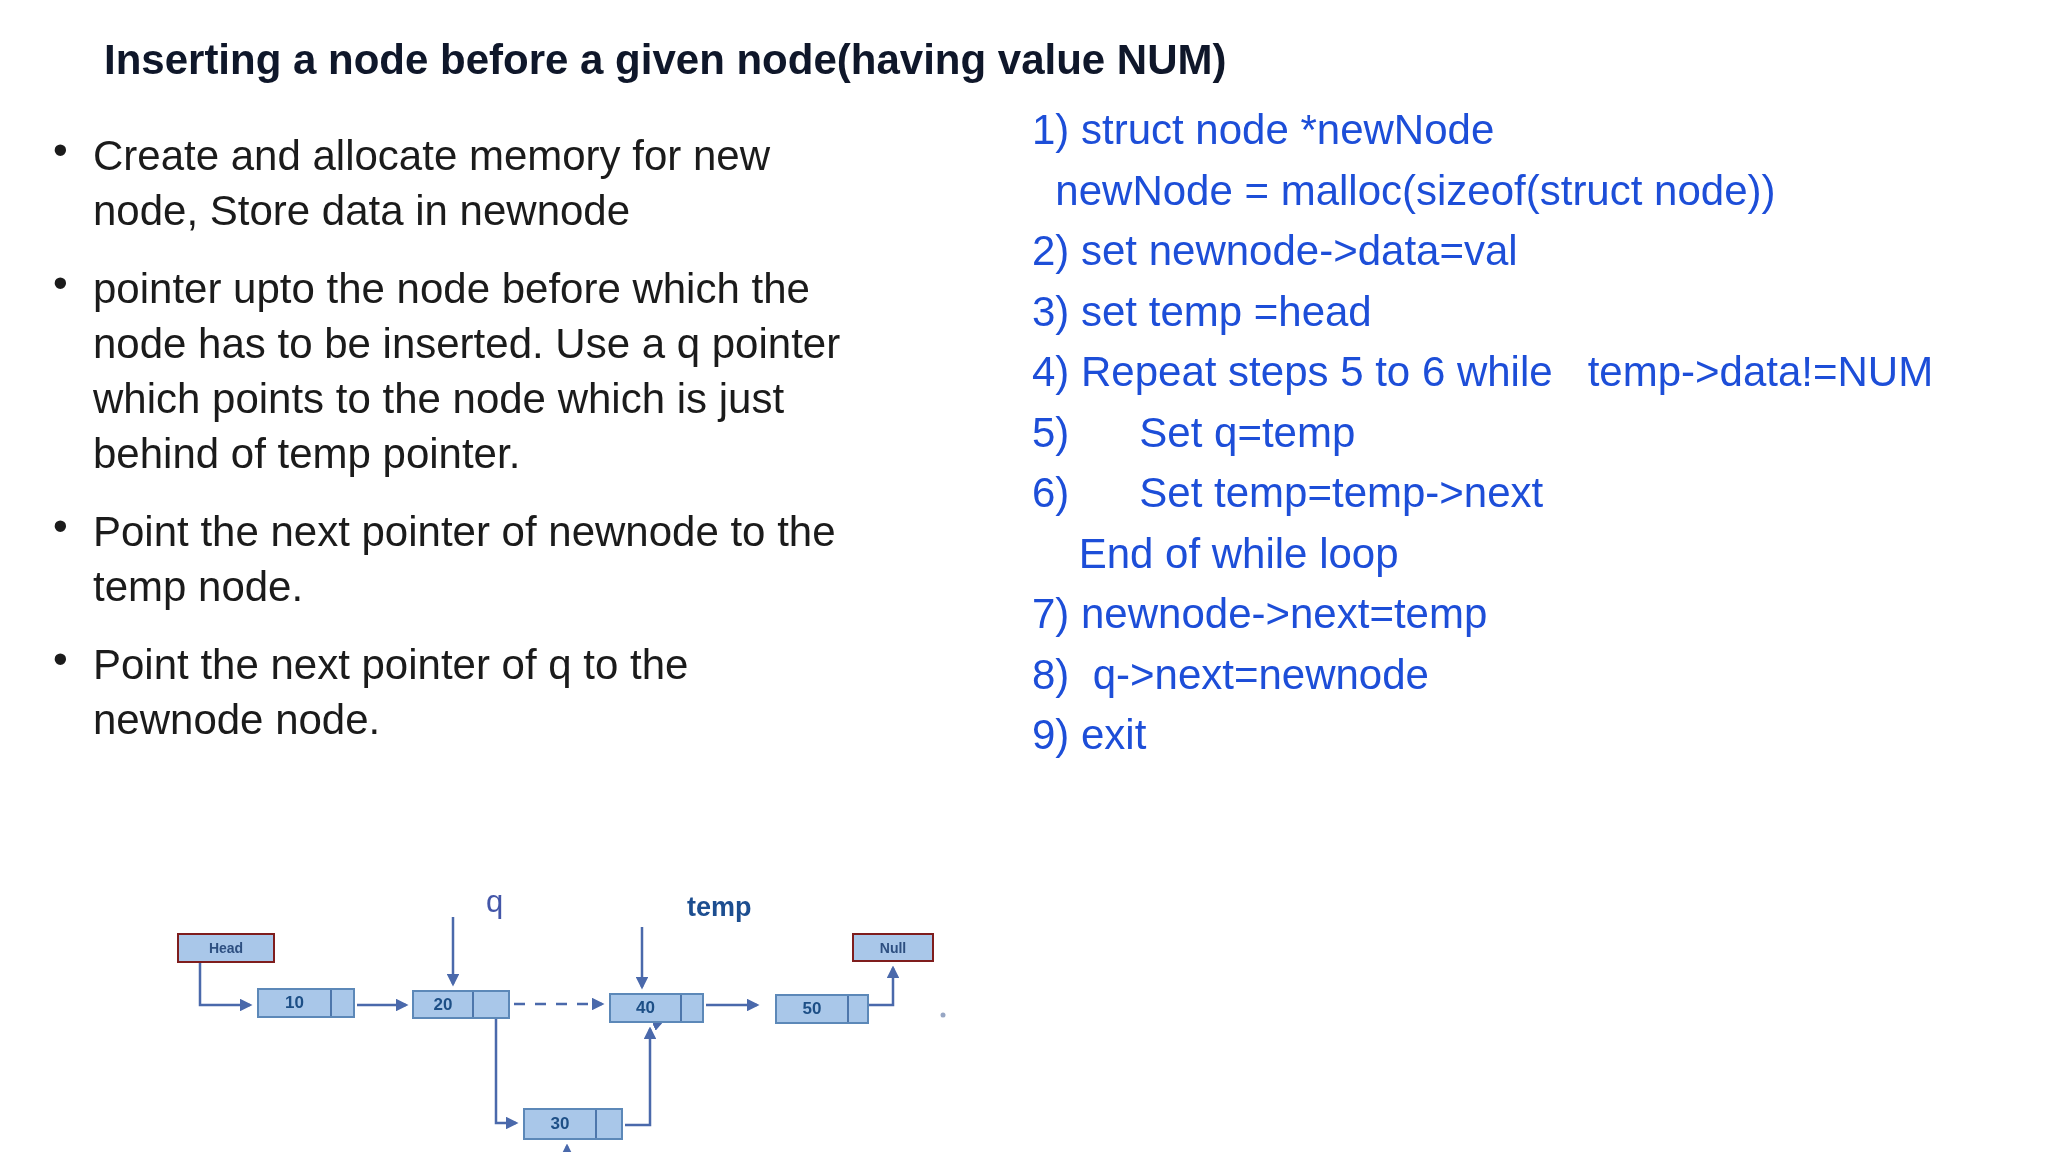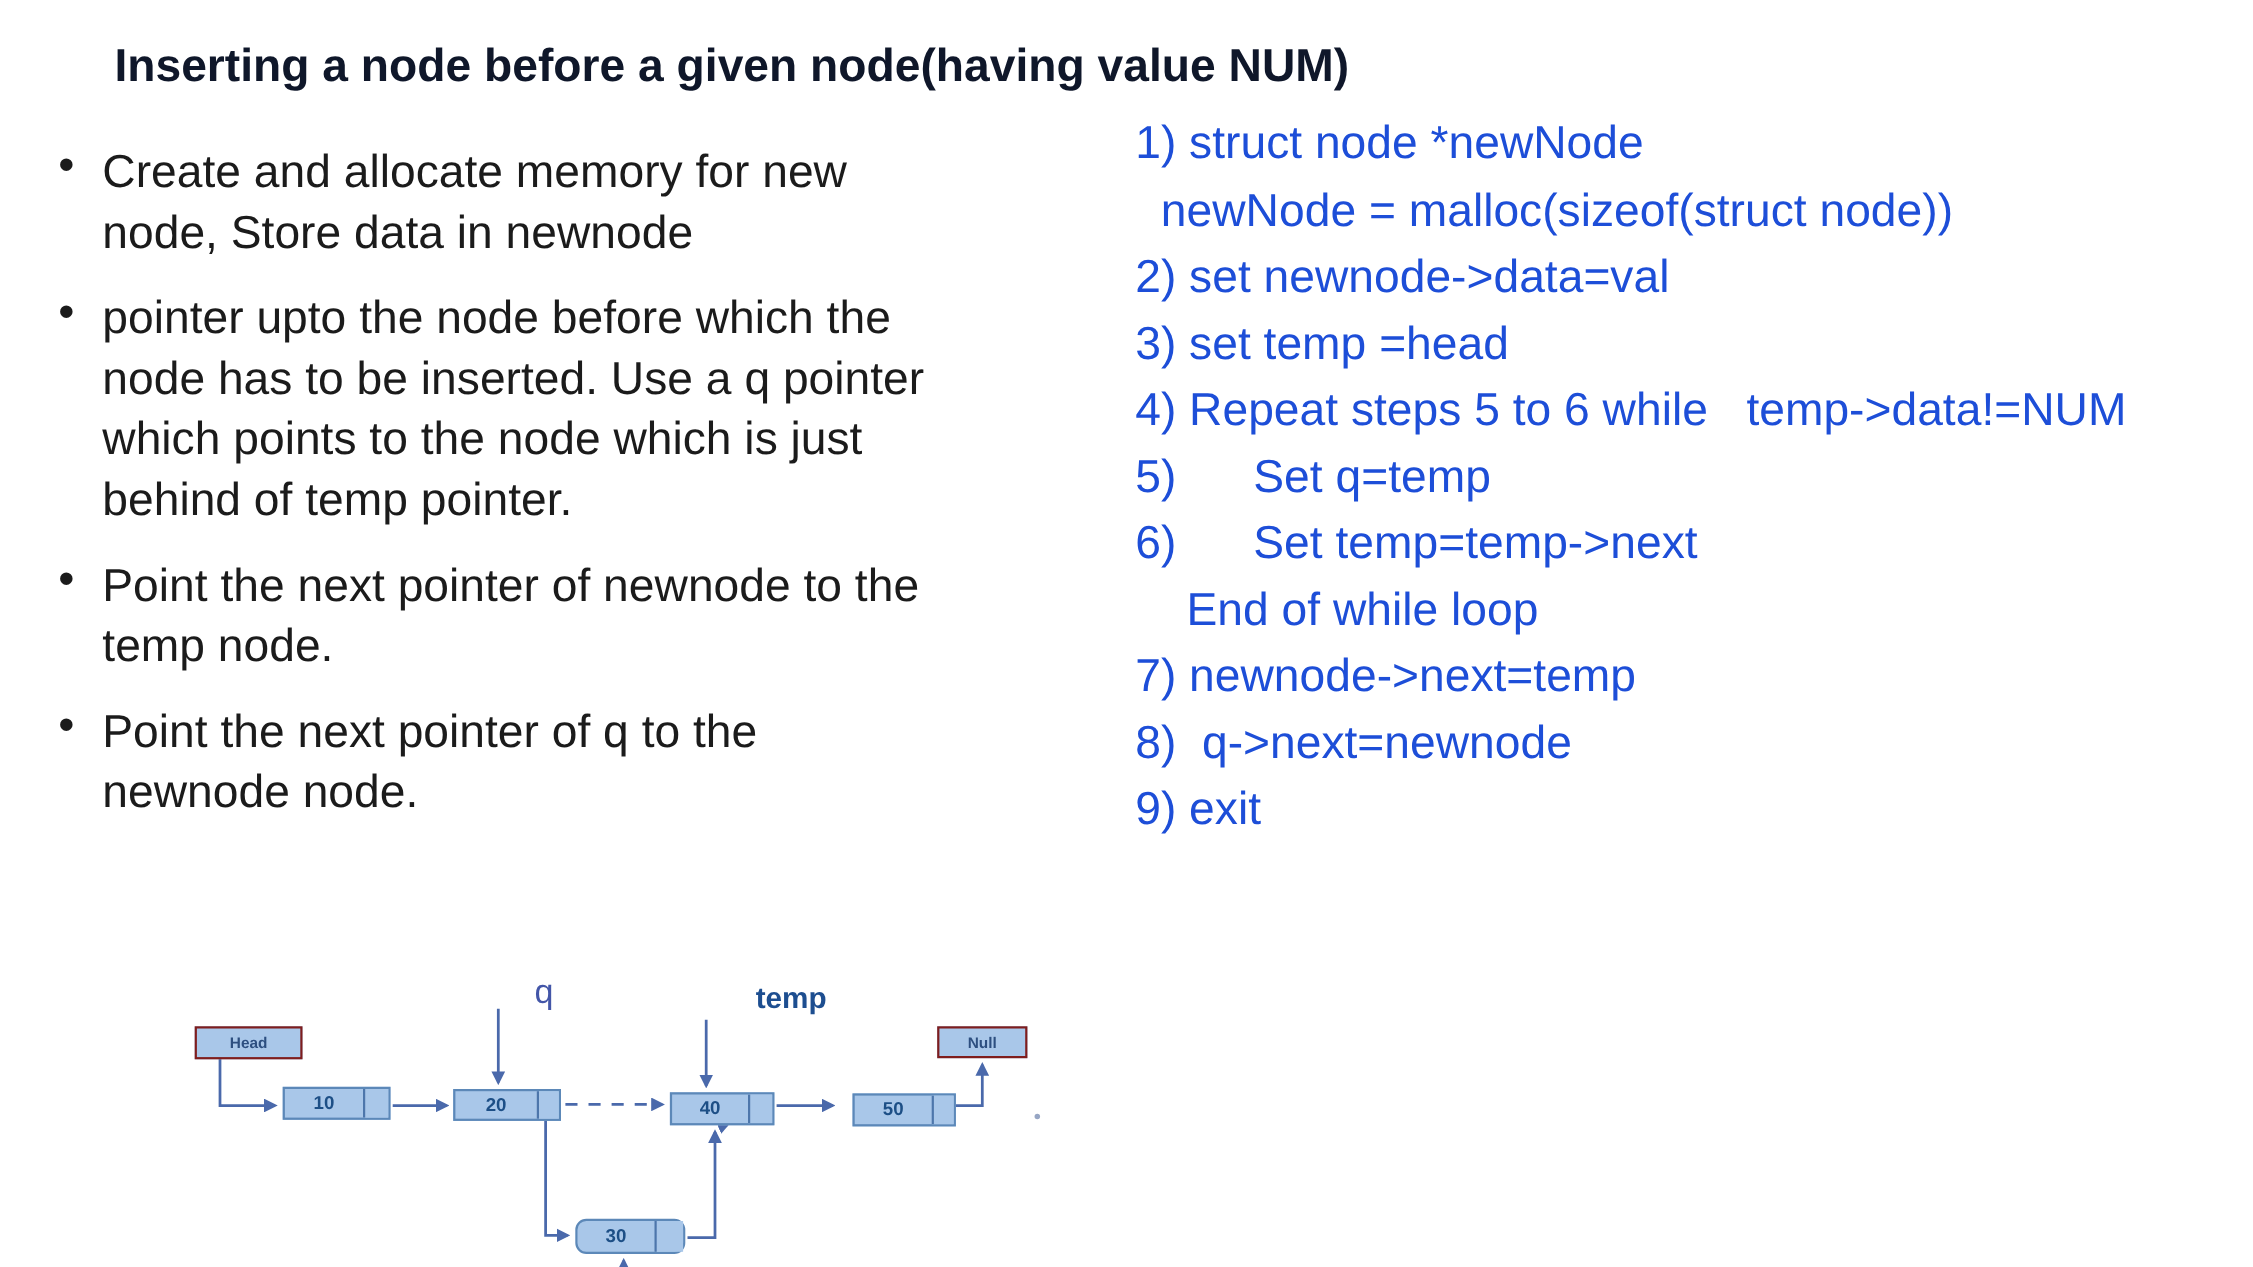--- a/index.html
+++ b/index.html
@@ -126,32 +126,32 @@
   <div class="labelbox" style="left:177px;top:933px;width:98px;height:30px;">Head</div>
 
   <div class="labelbox" style="left:852px;top:933px;width:82px;height:29px;">Null</div>
 
   <div class="node" style="left:257px;top:988px;width:98px;height:30px;">
     <span class="cell-data" style="width:71px;">10</span>
     <span class="cell-next"></span>
   </div>
 
   <div class="node" style="left:412px;top:990px;width:98px;height:29px;">
-    <span class="cell-data" style="width:74px;">20</span>
+    <span class="cell-data" style="width:58px;">20</span>
     <span class="cell-next"></span>
   </div>
 
   <div class="node" style="left:609px;top:993px;width:95px;height:30px;">
     <span class="cell-data" style="width:69px;">40</span>
     <span class="cell-next"></span>
   </div>
 
   <div class="node" style="left:763px;top:994px;width:94px;height:30px;margin-left:12px;">
     <span class="cell-data" style="width:70px;">50</span>
     <span class="cell-next"></span>
   </div>
 
-  <div class="node" style="left:523px;top:1108px;width:100px;height:32px;border-radius:10px;">
+  <div class="node" style="left:523px;top:1108px;width:100px;height:32px;">
     <span class="cell-data" style="width:70px;">30</span>
     <span class="cell-next"></span>
   </div>
 
 </div>
 
 </body></html>

